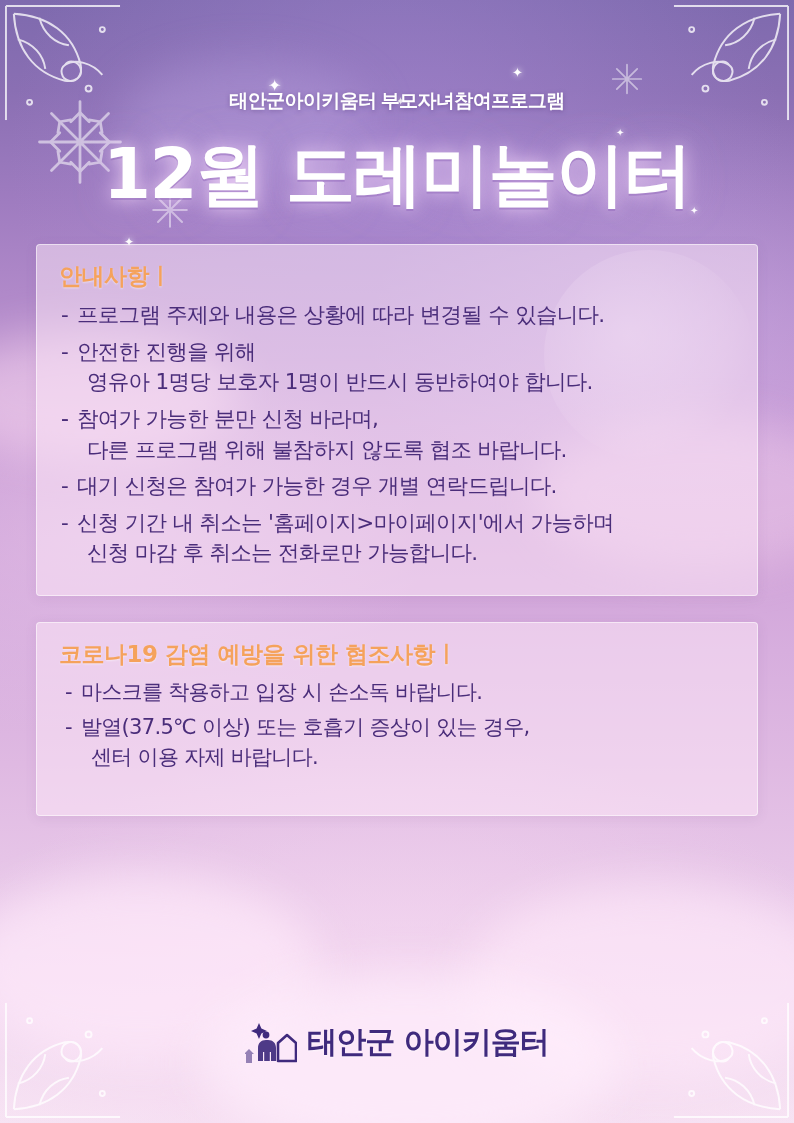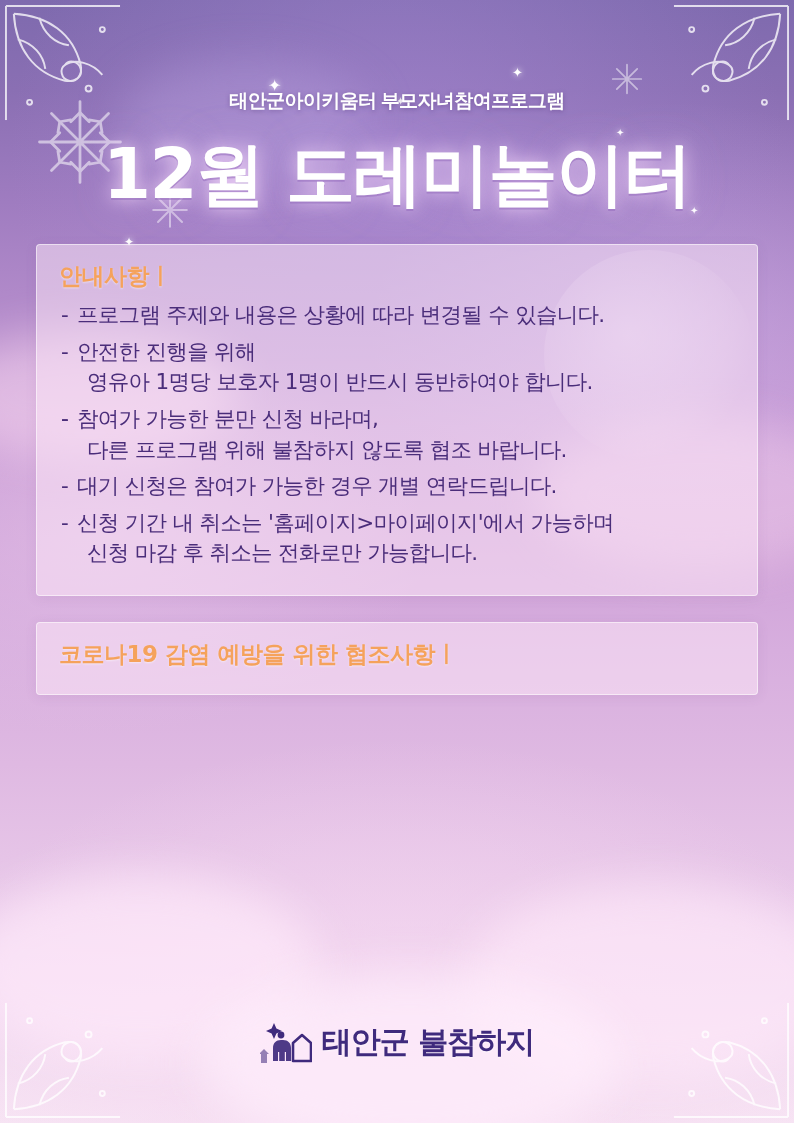--- a/index.html
+++ b/index.html
@@ -129,21 +129,21 @@
     z-index: 3;
     margin: 0 36px;
     background: rgba(255,236,250,0.50);
     border: 1px solid rgba(255,255,255,0.55);
     border-radius: 4px;
     box-shadow: 0 2px 12px rgba(120,80,150,0.12);
     padding: 16px 22px 20px 22px;
     box-sizing: border-box;
   }
   .panel.first { margin-top: 34px; }
-  .panel.second { margin-top: 26px; padding-bottom: 16px; }
+  .panel.second { margin-top: 26px; padding-bottom: 36px; }
 
   .panel-title {
     font-size: 23px;
     font-weight: bold;
     color: #f5a25c;
     letter-spacing: -0.5px;
     margin-bottom: 8px;
     text-shadow: 0 1px 2px rgba(255,255,255,0.5);
   }
 
@@ -320,30 +320,39 @@
       </li>
       <li class="note-item">
         <span>신청 기간 내 취소는 '홈페이지&gt;마이페이지'에서 가능하며</span>
         <span class="cont">신청 마감 후 취소는 전화로만 가능합니다.</span>
       </li>
     </ul>
   </div>
 
   <div class="panel second">
     <div class="panel-title">코로나19 감염 예방을 위한 협조사항ㅣ</div>
+    <ul class="note-list">
+      <li class="note-item">
+        <span>마스크를 착용하고 입장 시 손소독 바랍니다.</span>
+      </li>
+      <li class="note-item">
+        <span>발열(37.5℃ 이상) 또는 호흡기 증상이 있는 경우,</span>
+        <span class="cont">센터 이용 자제 바랍니다.</span>
+      </li>
+    </ul>
   </div>
 
   <div class="footer">
     <svg class="logo-mark" width="52" height="46" viewBox="0 0 52 46">
       <g fill="#3f2a7d">
         <path d="M14 4 l2.4 5.6 L22 12 l-5.6 2.4 L14 20 l-2.4-5.6 L6 12 l5.6-2.4 Z"></path>
         <circle cx="21" cy="16" r="3.4"></circle>
         <path d="M21 21 c-5 0 -8 3.2 -8 8 v13 h5 v-9 h1.2 v9 h5.6 v-9 h1.2 v9 h5 v-13 c0 -4.8 -3 -8 -8 -8 Z" opacity="0.92"></path>
         <path d="M4 30 l5 5 l-2 0 l0 9 l-6 0 l0 -9 l-2 0 Z" opacity="0.55"></path>
       </g>
       <g fill="none" stroke="#3f2a7d" stroke-width="2.6" stroke-linejoin="round">
         <path d="M33 24 L42 16 L51 24 L51 42 L33 42 Z"></path>
       </g>
     </svg>
-    <div class="logo-text">태안군 불참하지</div>
+    <div class="logo-text">태안군 아이키움터</div>
   </div>
 
 </div>
 
 </body></html>

